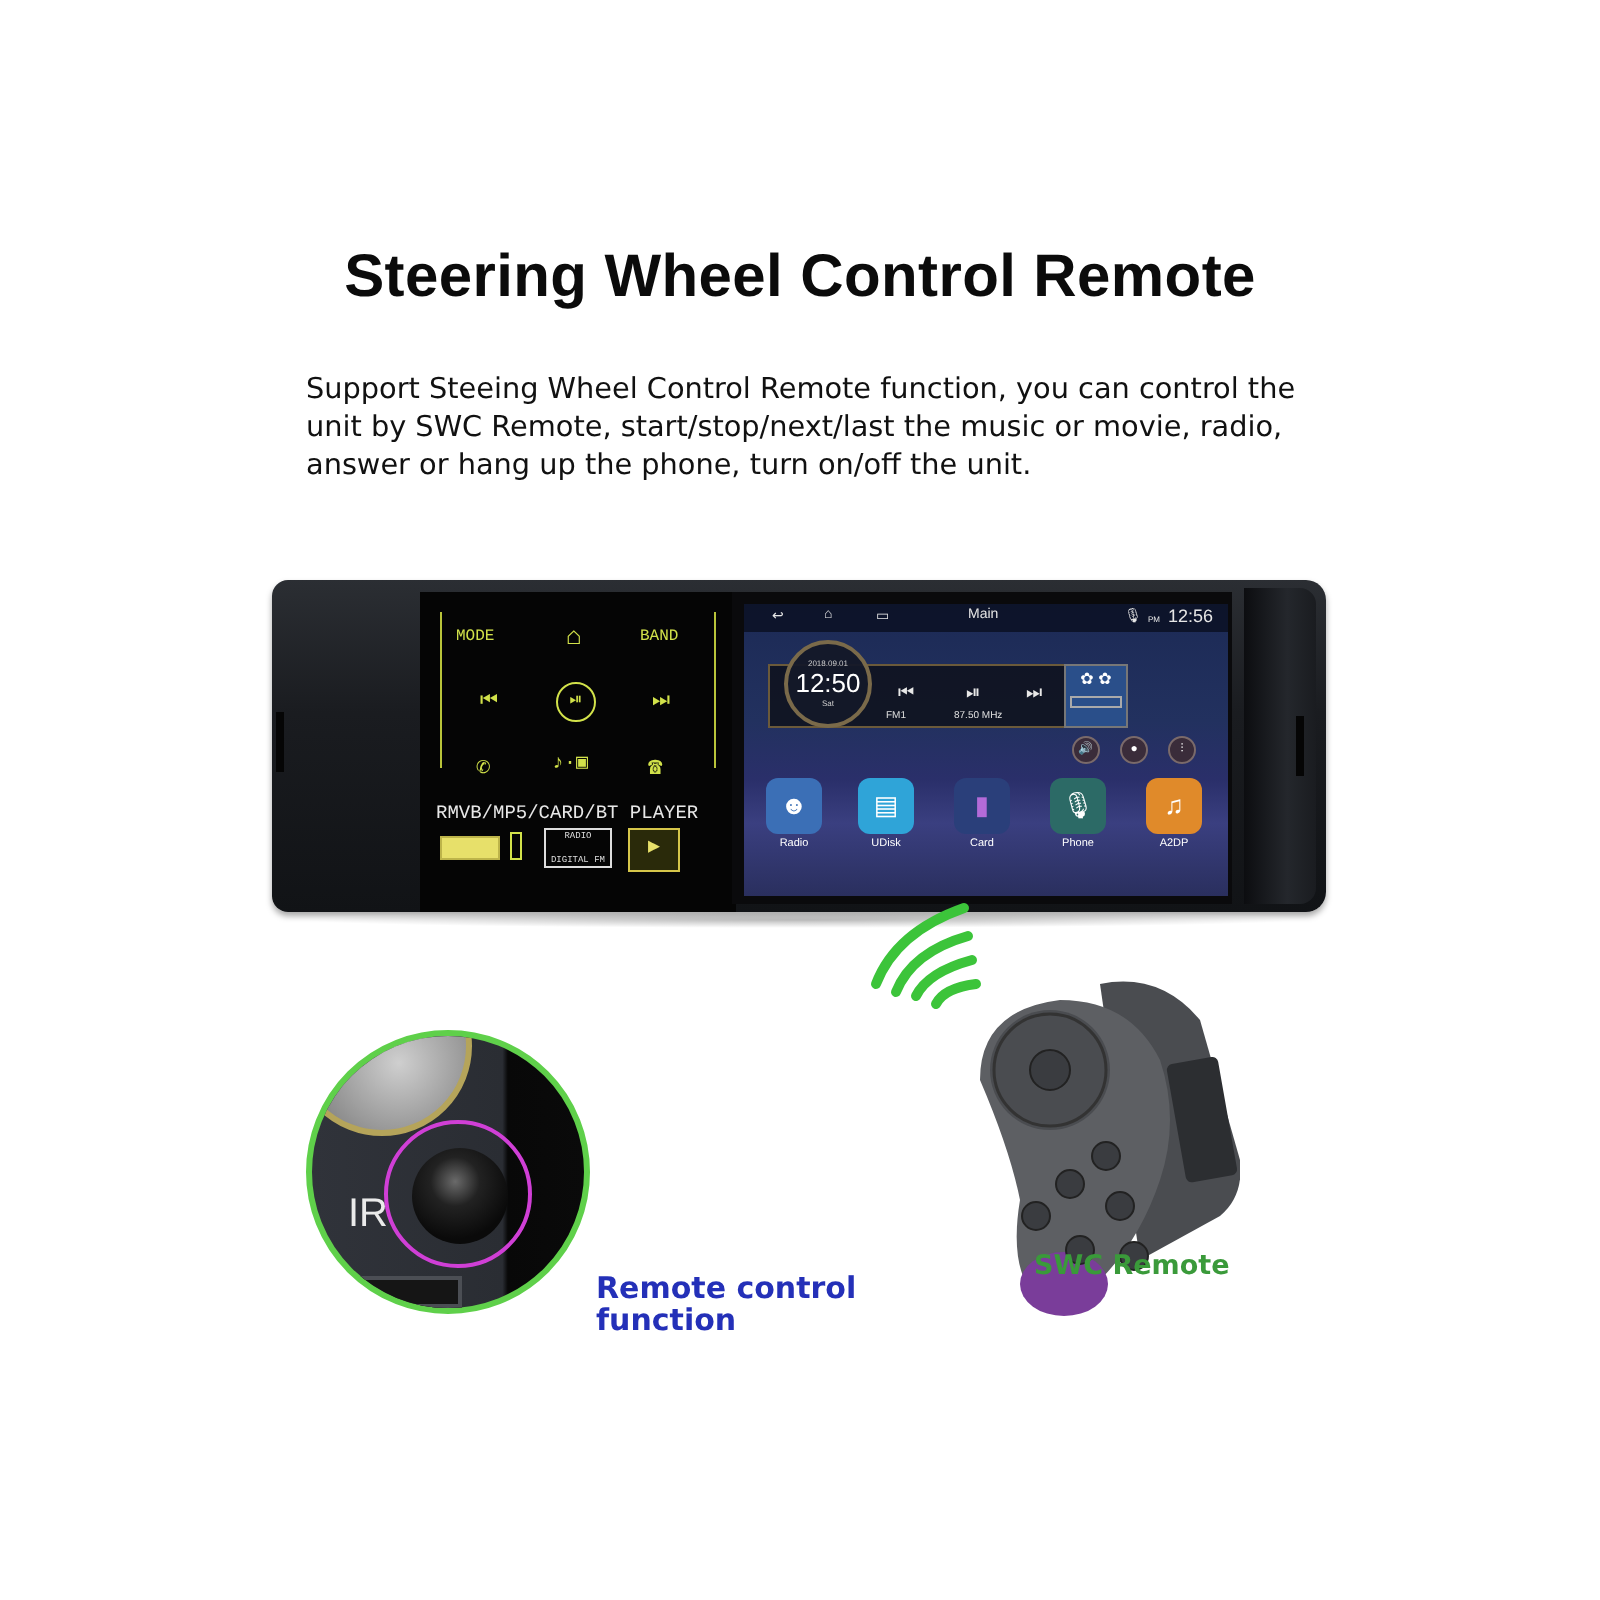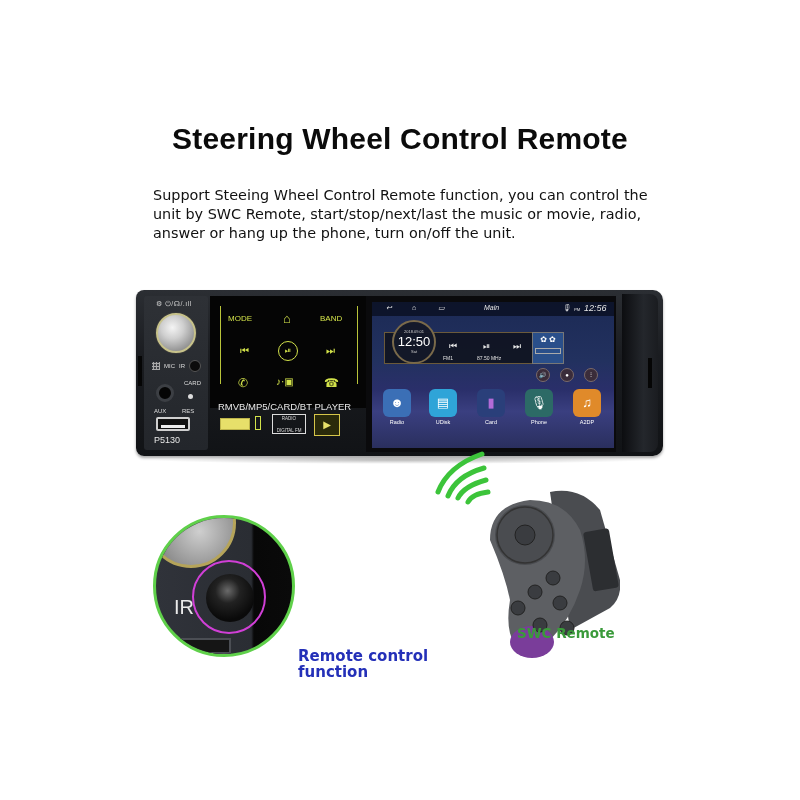--- a/index.html
+++ b/index.html
@@ -45,40 +45,40 @@
   .card-lbl { position: absolute; left: 40px; top: 84px; font-size: 6px; color: #ddd; }
   .aux-jack { position: absolute; left: 12px; top: 88px; width: 18px; height: 18px; border-radius: 50%; background: #050505; border: 3px solid #3c3f44; }
   .res-dot { position: absolute; left: 44px; top: 98px; width: 5px; height: 5px; border-radius: 50%; background: #ddd; }
   .aux-lbl { position: absolute; left: 10px; top: 112px; font-size: 6px; color: #ddd; }
   .res-lbl { position: absolute; left: 38px; top: 112px; font-size: 6px; color: #ddd; }
   .usb-port { position: absolute; left: 12px; top: 121px; width: 34px; height: 14px; background: #111; border: 2px solid #cfcfcf; border-radius: 2px; }
   .usb-port:after { content: ""; position: absolute; left: 3px; top: 6px; width: 24px; height: 3px; background: #eee; }
   .model { position: absolute; left: 10px; top: 139px; font-size: 9px; color: #e6e6e6; }
 
   
-  .touch-panel { position: absolute; left: 74px; top: 6px; width: 158px; height: 112px; background: #050505; }
+  .touch-panel { position: absolute; left: 74px; top: 6px; width: 158px; height: 160px; background: #050505; font-family: Liberation Mono, monospace; }
   .tp-frame { position: absolute; left: 10px; top: 10px; width: 138px; height: 78px; border: 1px solid #b9c43a; border-top: none; border-bottom: none; }
   .tp-lbl { position: absolute; font-size: 8px; color: #d2e24a; }
   .tp-icon { position: absolute; font-size: 10px; color: #d2e24a; }
   .tp-play { position: absolute; left: 68px; top: 45px; width: 20px; height: 20px; border: 1px solid #d2e24a; border-radius: 50%; text-align: center; font-size: 8px; line-height: 18px; color: #d2e24a; }
   .player-lbl { position: absolute; left: 8px; top: 105px; font-size: 9.5px; color: #e8e8e8; white-space: nowrap; }
   .usb-yellow { position: absolute; left: 10px; top: 122px; width: 30px; height: 12px; background: #e7e06a; border: 1px solid #bdb44a; }
   .batt { position: absolute; left: 45px; top: 120px; width: 6px; height: 14px; border: 1px solid #d2e24a; }
   .radio-box { position: absolute; left: 62px; top: 118px; width: 34px; height: 20px; border: 1px solid #ddd; font-size: 4.5px; color: #ddd; text-align: center; line-height: 8px; }
   .video-box { position: absolute; left: 104px; top: 118px; width: 26px; height: 22px; border: 1px solid #d6c64a; background: #2a2a0a; text-align: center; font-size: 10px; color: #e7e06a; line-height: 20px; }
 
   
   .screen-bezel { position: absolute; left: 230px; top: 6px; width: 250px; height: 156px; background: #0a0a0c; }
   .screen {
     position: absolute; left: 236px; top: 12px; width: 242px; height: 146px;
     background: linear-gradient(180deg, #1c2a55 0%, #22315f 40%, #2a2f6a 60%, #3a3f80 75%, #2a2f5e 100%);
     overflow: hidden;
   }
   .statusbar { position: absolute; left: 0; top: 0; width: 100%; height: 14px; background: rgba(10,16,35,0.85); font-size: 7px; color: #e6e6e6; }
-  .sb-item { position: absolute; top: 2px; font-style: italic; }
+  .sb-item { position: absolute; top: 2px; }
   .widget { position: absolute; left: 12px; top: 30px; width: 180px; height: 32px; background: rgba(15,18,30,0.88); border: 1px solid #6b5a3a; }
   .clock-circle { position: absolute; left: 20px; top: 18px; width: 44px; height: 44px; border-radius: 50%; background: rgba(20,24,40,0.95); border: 2px solid #7a6a4a; color: #fff; text-align: center; }
   .clock-date { font-size: 4px; margin-top: 7px; color: #ccc; }
   .clock-time { font-size: 13px; line-height: 15px; }
   .clock-day { font-size: 4px; color: #ccc; }
   .w-ctrl { position: absolute; top: 8px; font-size: 9px; color: #e8e8e8; }
   .w-fm { position: absolute; top: 22px; font-size: 5px; color: #e0e0e0; }
   .w-side { position: absolute; left: 160px; top: 30px; width: 32px; height: 32px; background: #2a4f8a; border: 1px solid #777; }
   .w-side .fans { font-size: 8px; color: #fff; text-align: center; margin-top: 2px; }
   .w-side .bar { width: 26px; height: 6px; margin: 4px auto 0; border: 1px solid #aaa; }
@@ -98,52 +98,35 @@
   .ir-circle {
     position: absolute; left: 153px; top: 515px; width: 142px; height: 142px; border-radius: 50%;
     border: 3px solid #5fd04a; overflow: hidden;
     background: linear-gradient(90deg, #30333a 0%, #2a2d33 70%, #080808 72%, #0a0a0a 100%);
   }
   .ir-knob-edge { position: absolute; left: -10px; top: -40px; width: 90px; height: 90px; border-radius: 50%; background: radial-gradient(circle at 60% 60%, #cfcfcf, #8a8a8a 60%); border: 3px solid #b5a45a; }
   .ir-ring { position: absolute; left: 36px; top: 42px; width: 74px; height: 74px; border-radius: 50%; border: 2px solid #d03fd6; }
   .ir-ball { position: absolute; left: 50px; top: 56px; width: 48px; height: 48px; border-radius: 50%; background: radial-gradient(circle at 45% 35%, #6a6a6a 0%, #222 30%, #0a0a0a 70%); }
   .ir-text { position: absolute; left: 18px; top: 78px; font-size: 20px; color: #eaeaea; }
   .ir-slot { position: absolute; left: 10px; top: 120px; width: 65px; height: 16px; border: 2px solid #4b4e54; background: #151515; }
-  .receiver-lbl { position: absolute; left: 298px; top: 636px; font-family: "DejaVu Sans", sans-serif; font-weight: bold; font-size: 15px; line-height: 16px; color: #2430b8; margin-top: 12px; }
+  .receiver-lbl { position: absolute; left: 298px; top: 636px; font-family: "DejaVu Sans", sans-serif; font-weight: bold; font-size: 15px; line-height: 16px; color: #2430b8; }
 
   
   .remote { position: absolute; left: 470px; top: 480px; width: 150px; height: 185px; }
   .swc-lbl { position: absolute; left: 517px; top: 625px; font-family: "DejaVu Sans", sans-serif; font-weight: bold; font-size: 13.5px; color: #3a9a3a; }
 </style>
 </head>
 <body>
 
 <div class="title">Steering Wheel Control Remote</div>
 <div class="desc">Support Steeing Wheel Control Remote function, you can control the unit by SWC Remote, start/stop/next/last the music or movie, radio, answer or hang up the phone, turn on/off the unit.</div>
 
 <div class="unit">
   <div class="left-edge-slot"></div>
 
-  <div class="left-panel">
-    <div class="status-icons">⚙ ⏻/☊/.ıll</div>
-    <div class="knob"></div>
-    <div class="mic-row">
-      <span class="dots"></span>
-      <span>MIC</span>
-      <span>IR</span>
-      <span class="ir-btn"></span>
-    </div>
-    <div class="card-lbl">CARD</div>
-    <div class="aux-jack"></div>
-    <div class="res-dot"></div>
-    <div class="aux-lbl">AUX</div>
-    <div class="res-lbl">RES</div>
-    <div class="usb-port"></div>
-    <div class="model">P5130</div>
-  </div>
 
   <div class="touch-panel">
     <div class="tp-frame"></div>
     <div class="tp-lbl" style="left:18px;top:18px;">MODE</div>
     <div class="tp-icon" style="left:73px;top:15px;font-size:13px;">⌂</div>
     <div class="tp-lbl" style="left:110px;top:18px;text-align:right;">BAND</div>
     <div class="tp-icon" style="left:30px;top:49px;">⏮</div>
     <div class="tp-play">⏯</div>
     <div class="tp-icon" style="left:116px;top:49px;">⏭</div>
     <div class="tp-icon" style="left:28px;top:80px;font-size:12px;">✆</div>

